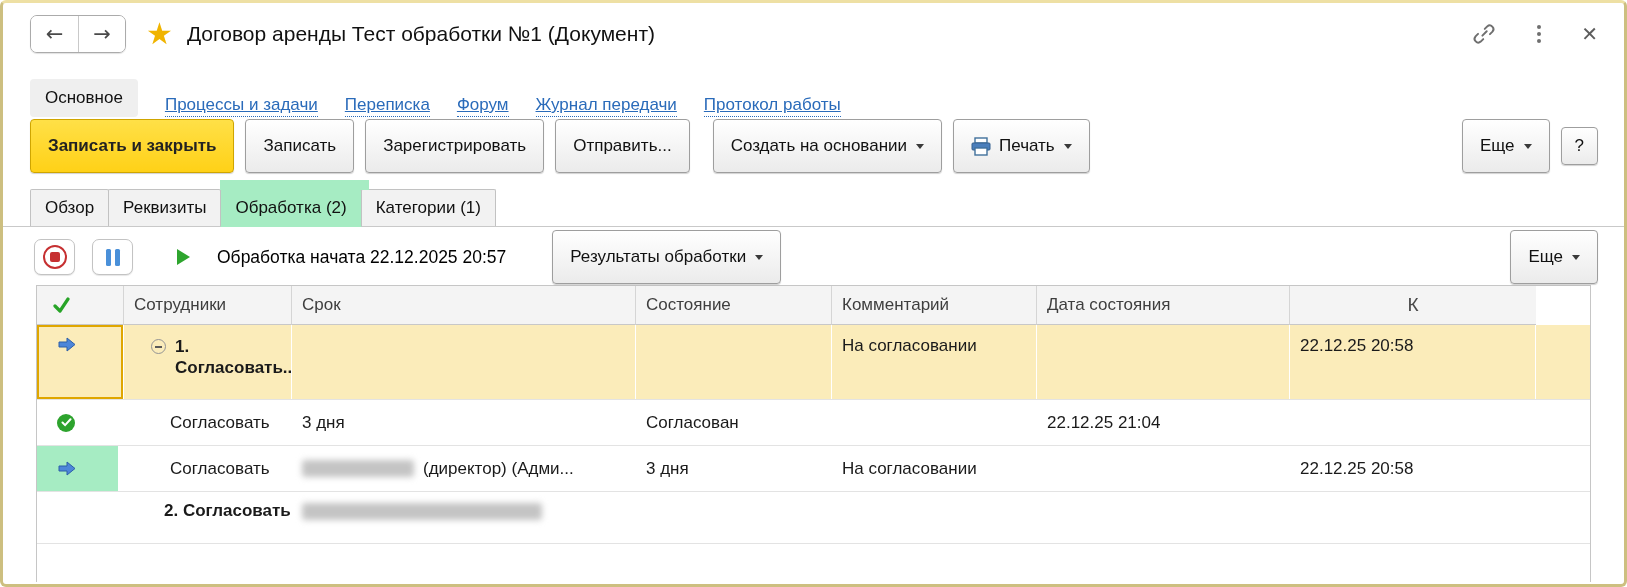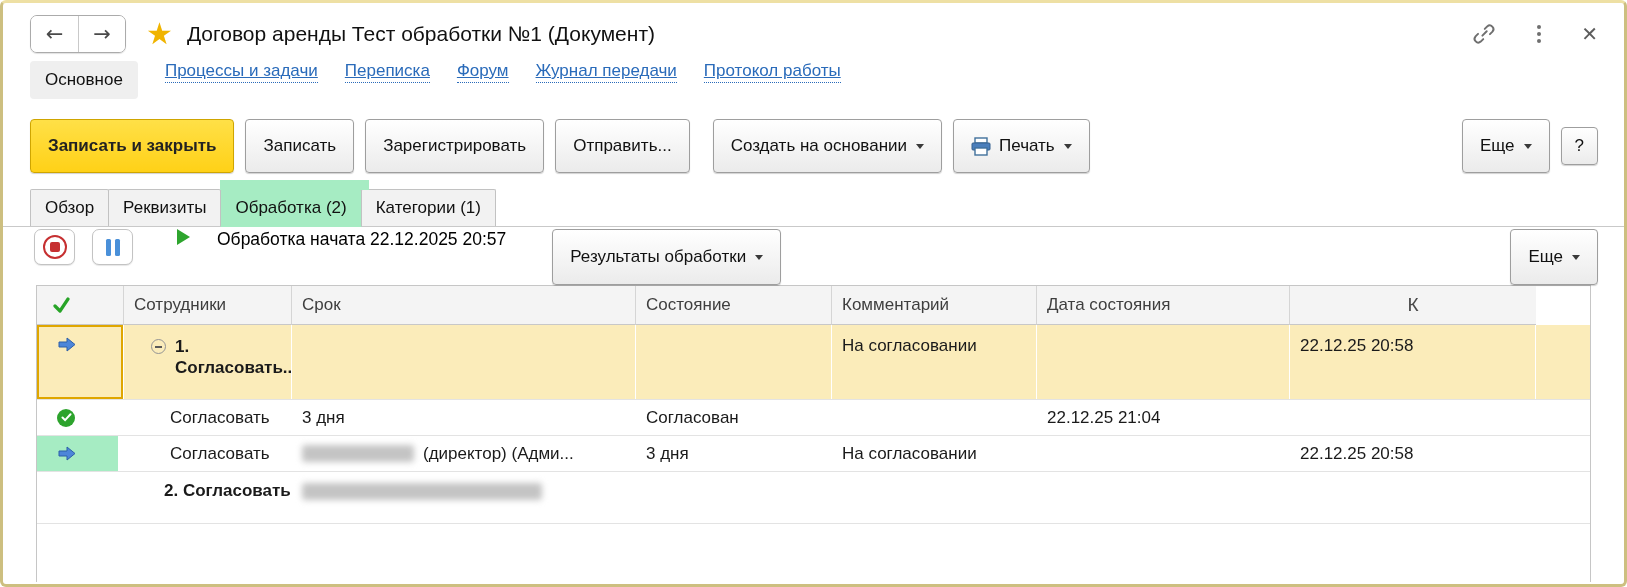--- a/index.html
+++ b/index.html
@@ -20,21 +20,21 @@
   .histbtn + .histbtn { border-left:1px solid #c9c9c9; }
   .star { font-size:30px; color:#f0b400; margin:0 14px 0 20px; line-height:1; cursor:pointer; font-family:"DejaVu Sans", sans-serif; }
   .title { font-size:21px; font-weight:400; color:#111; white-space:nowrap; }
   .tb-icons { margin-left:auto; display:flex; align-items:center; gap:40px; padding-right:4px; }
   .tb-ic { color:#6f6f6f; cursor:pointer; display:flex; align-items:center; justify-content:center; }
   .kebab { display:flex; flex-direction:column; gap:3px; }
   .kebab i { width:4px; height:4px; border-radius:50%; background:#6f6f6f; }
   .close-x { font-size:20px; color:#5c5c5c; font-family:"DejaVu Sans", sans-serif; }
 
   
-  .navrow { height:56px; display:flex; align-items:flex-start; gap:27px; padding:0 27px; }
+  .navrow { height:56px; display:flex; align-items:flex-end; gap:27px; padding:0 27px; }
   .chip { background:#efefef; border-radius:4px; padding:9px 15px; font-size:17px; color:#111; }
   .navlink { color:#2a6bba; font-size:17px; text-decoration:underline; border-bottom:1px dotted #2a6bba;
              padding-bottom:1px; cursor:pointer; white-space:nowrap; }
 
   
   .cmdbar { height:62px; display:flex; align-items:center; gap:11px; padding:0 26px 4px 27px; }
   .btn { background:linear-gradient(#ffffff,#ebebeb); border:1px solid #9e9e9e; border-radius:4px;
          padding:16px 17px; font-size:17px; color:#111; box-shadow:0 1px 1px rgba(0,0,0,.18);
          cursor:pointer; white-space:nowrap; display:flex; align-items:center; font-family:"Liberation Sans",sans-serif; }
   .btn.primary { background:linear-gradient(#ffe047,#ffd117); border-color:#cfa500; font-weight:bold; color:#222; }
@@ -45,21 +45,21 @@
   .help-btn { padding:8px 13px; }
 
   
   .tabs { height:48px; display:flex; align-items:flex-end; padding:0 0 0 27px; border-bottom:1px solid #c9c9c9; position:relative; }
   .tab { border:1px solid #c2c2c2; border-bottom:none; background:#f2f2f2; padding:8px 14px; font-size:17px;
          color:#111; cursor:pointer; margin-right:-1px; border-radius:2px 2px 0 0; position:relative; white-space:nowrap; }
   .tab.active { background:#a6ecc3; z-index:2; margin-bottom:-1px; border-bottom:1px solid #a6ecc3; }
   .tab.active::before { content:""; position:absolute; top:-10px; left:-1px; right:-8px; height:10px; background:#a6ecc3; }
 
   
-  .procbar { height:58px; display:flex; padding:2px 26px 0 31px; }
+  .procbar { height:58px; display:flex; align-items:center; padding:2px 26px 0 31px; }
   .iconbtn { width:41px; height:36px; background:#fff; border:1px solid #c3c3c3; border-radius:7px;
              display:flex; align-items:center; justify-content:center; cursor:pointer; box-shadow:0 1px 1px rgba(0,0,0,.1); }
   .iconbtn + .iconbtn { margin-left:17px; }
   .stop-ring { width:24px; height:24px; border:2px solid #c63031; border-radius:50%; display:flex; align-items:center; justify-content:center; }
   .stop-core { width:10px; height:10px; background:#c63031; border-radius:2px; }
   .pause-bars { display:flex; gap:4px; }
   .pause-bars i { width:5px; height:17px; background:#4a90d9; border-radius:1.5px; }
   .play-tri { width:0; height:0; border-left:13px solid #2ea52e; border-top:8px solid transparent;
               border-bottom:8px solid transparent; margin-left:44px; }
   .proc-status { font-size:17.5px; color:#000; margin-left:27px; white-space:nowrap; }
@@ -70,21 +70,21 @@
          font-size:17px; overflow:hidden; background:#fff; }
   .trow { display:grid; grid-template-columns:87px 168px 344px 196px 205px 253px 246px 53px; }
   .th { background:#f4f4f4; color:#3e3e3e; padding:9px 10px; border-right:1px solid #d5d5d5;
         border-bottom:1px solid #c8c8c8; height:39px; display:flex; align-items:center; white-space:nowrap; overflow:hidden; }
   .th:last-child { border-right:none; justify-content:center; font-size:19px; color:#4a4a4a; }
   .th.icon-th { padding-left:15px; }
   .td { padding:6px 10px; border-right:1px solid #fff; white-space:nowrap; overflow:hidden; display:flex; align-items:center; }
   .td:last-child { border-right:none; }
   .r1 { background:#fbecba; height:75px; border-bottom:1px solid #e3e3e3; }
   .r1 .td { align-items:flex-start; padding-top:11px; }
-  .r2, .r3 { height:36px; border-bottom:1px solid #e3e3e3; }
+  .r2, .r3 { height:46px; border-bottom:1px solid #e3e3e3; }
   .r4 { height:52px; border-bottom:1px solid #e3e3e3; }
   .r4 .td { align-items:flex-start; padding-top:9px; }
   .icon-cell { padding-left:20px !important; position:relative; }
   .sel-cell { box-shadow: inset 0 0 0 2px #dfa600; }
   .anno-green { position:absolute; left:0; top:-1px; width:81px; height:57px; background:#a6ecc3; z-index:0; }
   .icon-wrap { position:relative; z-index:1; display:flex; }
   .bold { font-weight:bold; }
   .indent { padding-left:46px !important; }
   .wrap2 { white-space:normal; line-height:1.25; width:114px; }
   .collapse-ic { width:15px; height:15px; border:1px solid #949494; border-radius:50%; display:inline-flex;

